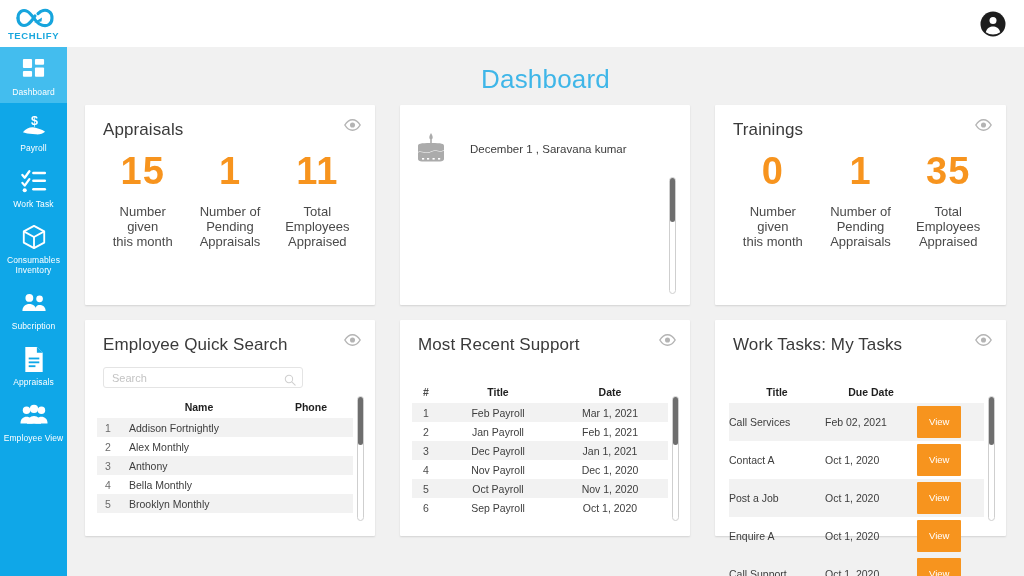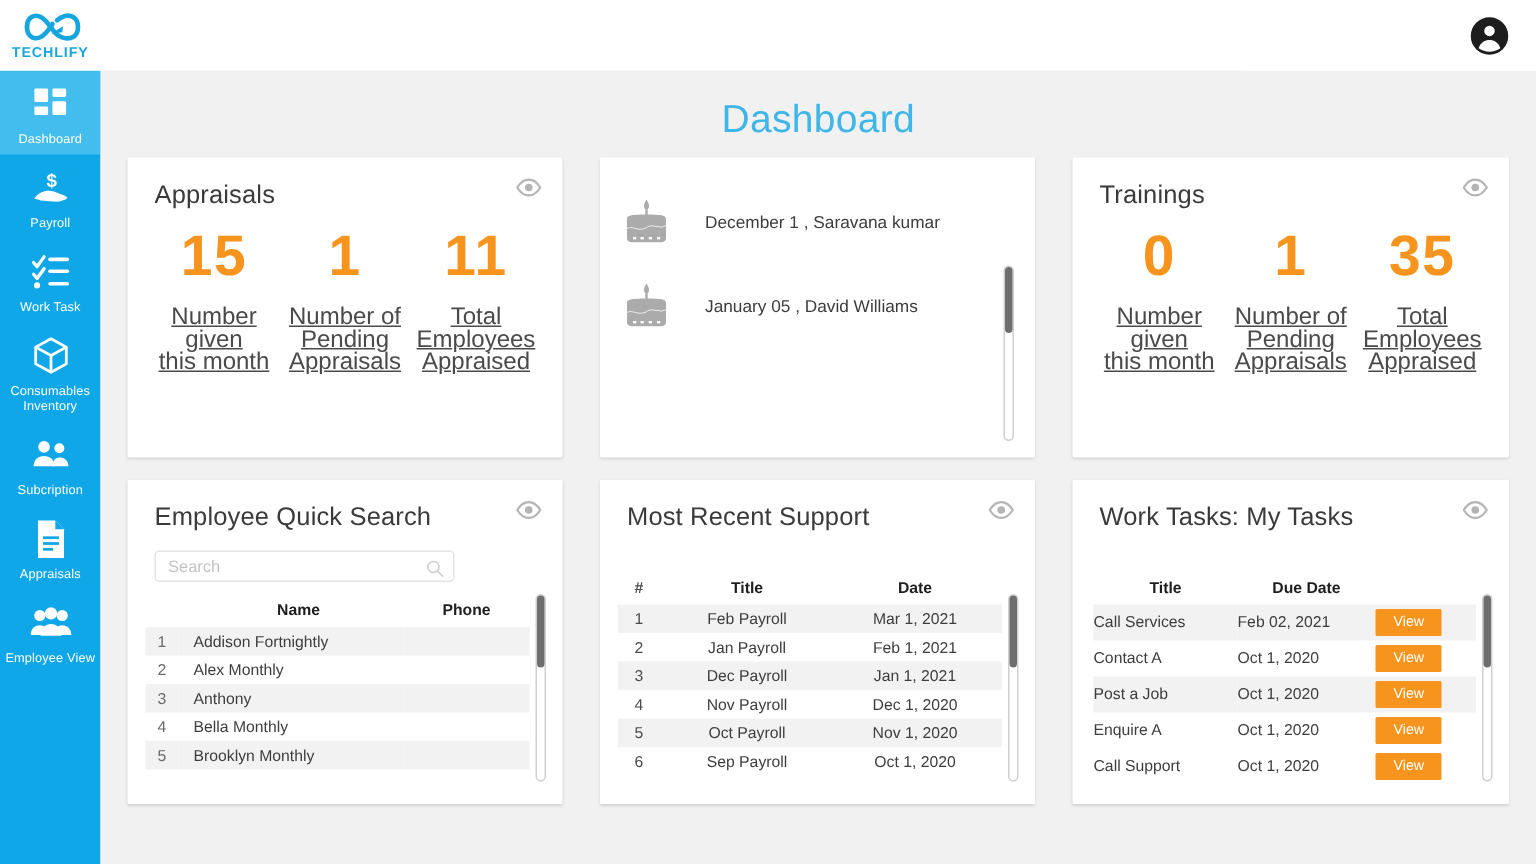--- a/index.html
+++ b/index.html
@@ -87,21 +87,21 @@
   }
 
   
   .stats { display: flex; padding: 8px 14px 0 14px; }
   .stat { flex: 1; text-align: center; }
   .stat-num {
     color: #f7941e; font-size: 38px; font-weight: bold; line-height: 46px;
     letter-spacing: 1px;
   }
   .stat-label {
-    color: #4a4a4a; font-size: 16px; line-height: 15px; margin-top: 10px; text-decoration: underline;
+    color: #4a4a4a; font-size: 13px; line-height: 15px; margin-top: 10px;
   }
 
   
   .bday-list { padding: 16px 0 0 14px; }
   .bday-row { display: flex; align-items: center; height: 56px; }
   .cake-icon { width: 34px; height: 32px; flex: none; }
   .bday-text { font-size: 11.5px; color: #3c3c3c; margin-left: 22px; }
 
   
   .scrollbar {
@@ -148,21 +148,21 @@
   .pay-table th.c-title, .pay-table td.c-title { width: 118px; padding-left: 10px; }
   .pay-table td { height: 19px; text-align: center; }
 
   .task-table { margin: 27px 0 0 0; padding: 0 22px 0 14px; }
   .task-table th.c-title, .task-table td.c-title { width: 96px; }
   .task-table th.c-due, .task-table td.c-due { width: 92px; }
   .task-table td { height: 19px; }
   .view-btn {
     display: inline-block; background: #f7941e; color: #ffffff;
     font-size: 9.5px; font-family: "Liberation Sans", sans-serif;
-    padding: 3px 12px; border: 0; border-radius: 1px; cursor: pointer;
+    padding: 10px 12px; border: 0; border-radius: 1px; cursor: pointer;
     line-height: 12px;
   }
 </style>
 </head>
 <body>
 
 <div class="app">
 
   <div class="topbar">
     <div class="logo-wrap">
@@ -317,35 +317,20 @@
                 <path d="M4 13 C4 10.8 6 10 17 10 C28 10 30 10.8 30 13 L30 17 C26 20 22 15.5 17 18.5 C12 21.5 8 17 4 19 Z"></path>
                 <path d="M4 19.5 C8 17.5 12 22 17 19 C22 16 26 20.5 30 17.5 L30 26 C30 27.5 28.5 28.5 26 28.5 L8 28.5 C5.5 28.5 4 27.5 4 26 Z"></path>
                 <rect x="8" y="25" width="2.2" height="1.6" fill="#ffffff"></rect>
                 <rect x="13" y="25" width="2.2" height="1.6" fill="#ffffff"></rect>
                 <rect x="18.5" y="25" width="2.2" height="1.6" fill="#ffffff"></rect>
                 <rect x="24" y="25" width="2.2" height="1.6" fill="#ffffff"></rect>
               </svg>
             </span>
             <span class="bday-text">December 1 , Saravana kumar</span>
           </div>
-          <div class="bday-row">
-            <span class="cake-icon">
-              <svg viewBox="0 0 34 32" width="34" height="32" fill="#ababab">
-                <path d="M17 0 C19 3.5 19.5 5.5 17 7 C14.5 5.5 15 3.5 17 0 Z"></path>
-                <rect x="16.2" y="6.5" width="1.6" height="4"></rect>
-                <path d="M4 13 C4 10.8 6 10 17 10 C28 10 30 10.8 30 13 L30 17 C26 20 22 15.5 17 18.5 C12 21.5 8 17 4 19 Z"></path>
-                <path d="M4 19.5 C8 17.5 12 22 17 19 C22 16 26 20.5 30 17.5 L30 26 C30 27.5 28.5 28.5 26 28.5 L8 28.5 C5.5 28.5 4 27.5 4 26 Z"></path>
-                <rect x="8" y="25" width="2.2" height="1.6" fill="#ffffff"></rect>
-                <rect x="13" y="25" width="2.2" height="1.6" fill="#ffffff"></rect>
-                <rect x="18.5" y="25" width="2.2" height="1.6" fill="#ffffff"></rect>
-                <rect x="24" y="25" width="2.2" height="1.6" fill="#ffffff"></rect>
-              </svg>
-            </span>
-            <span class="bday-text">January 05 , David Williams</span>
-          </div>
         </div>
         <div class="scrollbar" style="right:14px; top:72px; height:117px;">
           <div class="scroll-thumb" style="height:44px;"></div>
         </div>
       </section>
 
       <section class="card row1">
         <div class="card-title">Trainings</div>
         <div class="eye-btn">
           <svg viewBox="0 0 20 14" width="17" height="14">

